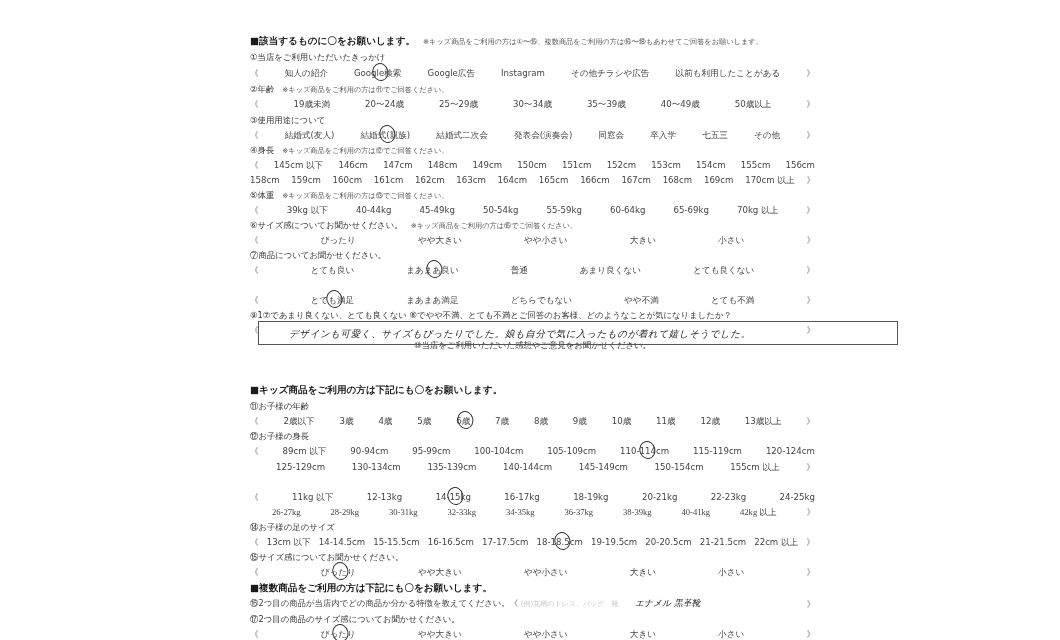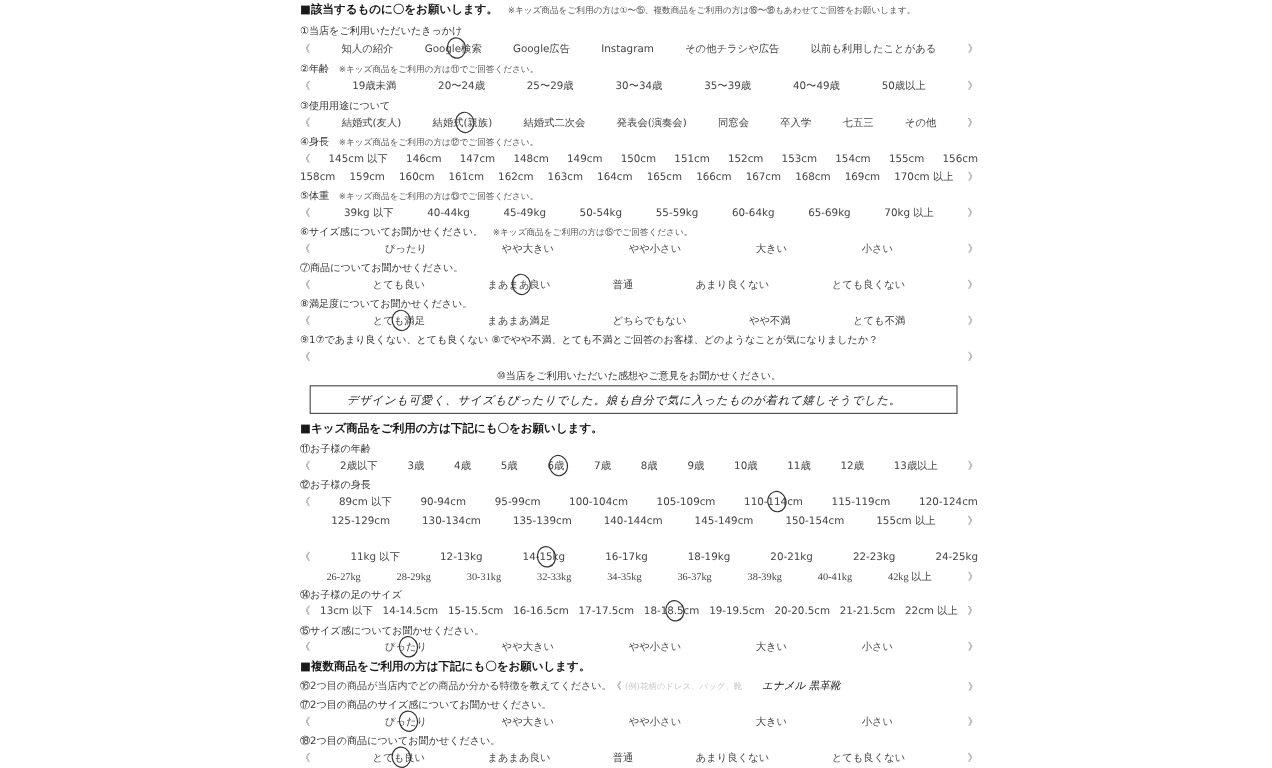--- a/index.html
+++ b/index.html
@@ -1,29 +1,29 @@
 <!DOCTYPE html>
 <html><head>
 <meta charset="utf-8">
 <style>
   html, body { margin:0; padding:0; background:#ffffff; }
   body { width:1060px; height:640px; position:relative; overflow:hidden;
          font-family:"DejaVu Sans", sans-serif; color:#3a3a3a; }
   .page { position:absolute; left:250px; top:0; width:565px; height:640px; }
-  .row { position:absolute; left:0; width:565px; font-size:8.6px; white-space:nowrap; line-height:11px; }
+  .row { position:absolute; left:0; width:565px; font-size:8.6px; white-space:nowrap; line-height:11px;margin-top:32px; }
   .heading { font-weight:bold; font-size:9.6px; color:#1a1a1a; }
   .heading .note { font-weight:normal; font-size:7.2px; color:#555; margin-left:8px; }
   .q { font-size:8.4px; color:#333; }
   .q .note { font-size:7.2px; color:#555; margin-left:8px; }
   .opts { display:flex; justify-content:space-between; align-items:center; color:#444; }
   .opts .br { color:#666; }
   .opt { position:relative; }
   .opt.sel::after { content:""; position:absolute; left:50%; top:-5px; width:14px; height:16px;
         border:1px solid #333; border-radius:50%; transform:translateX(-35%) rotate(-15deg); }
-  .comment-box { position:absolute; left:8px; top:321px; width:540px; height:24px;
+  .comment-box { position:absolute; left:8px; top:321px; width:640px; height:24px;
         border:1.4px solid #555; box-sizing:border-box; }
   .hand { position:absolute; left:30px; top:6px; font-family:"DejaVu Serif", serif; font-size:9.5px;
         color:#222; font-style:italic; letter-spacing:0.6px; white-space:nowrap; }
   .faint { color:#c8c8c8; }
   .hand-inline { font-family:"DejaVu Serif", serif; font-style:italic; color:#222; font-size:8.8px; }
 </style>
 </head>
 <body>
 
 <div class="page">
@@ -133,21 +133,20 @@
   <div class="row opts" style="top:233px;">
     <span class="br">《</span>
     <span class="opt">とても良い</span>
     <span class="opt sel">まあまあ良い</span>
     <span class="opt">普通</span>
     <span class="opt">あまり良くない</span>
     <span class="opt">とても良くない</span>
     <span class="br">》</span>
   </div>
 
-  <div class="row q" style="top:248px;"><span>⑧満足度についてお聞かせください。</span></div>
   <div class="row opts" style="top:263px;">
     <span class="br">《</span>
     <span class="opt sel">とても満足</span>
     <span class="opt">まあまあ満足</span>
     <span class="opt">どちらでもない</span>
     <span class="opt">やや不満</span>
     <span class="opt">とても不満</span>
     <span class="br">》</span>
   </div>
 

